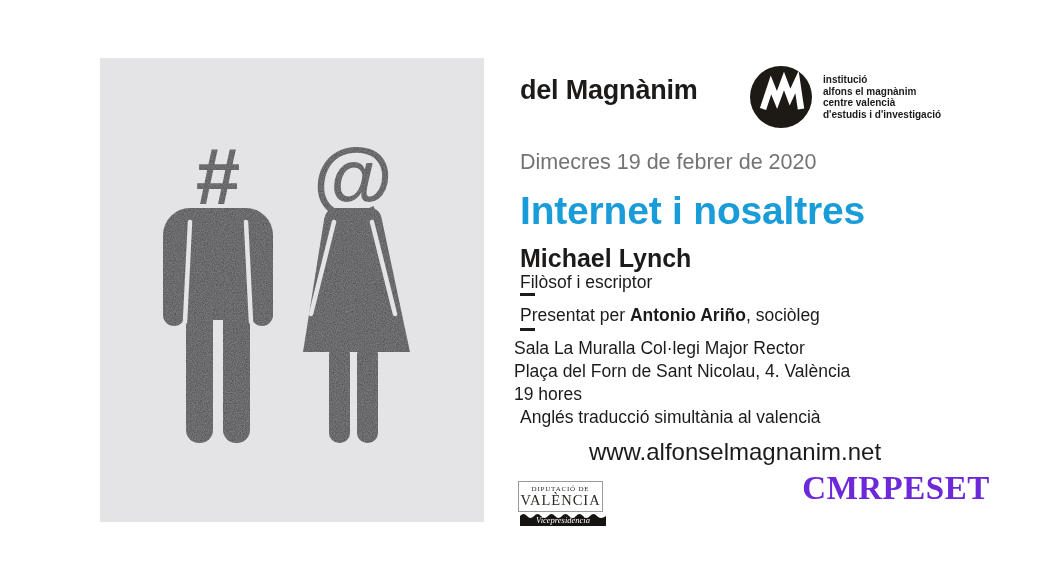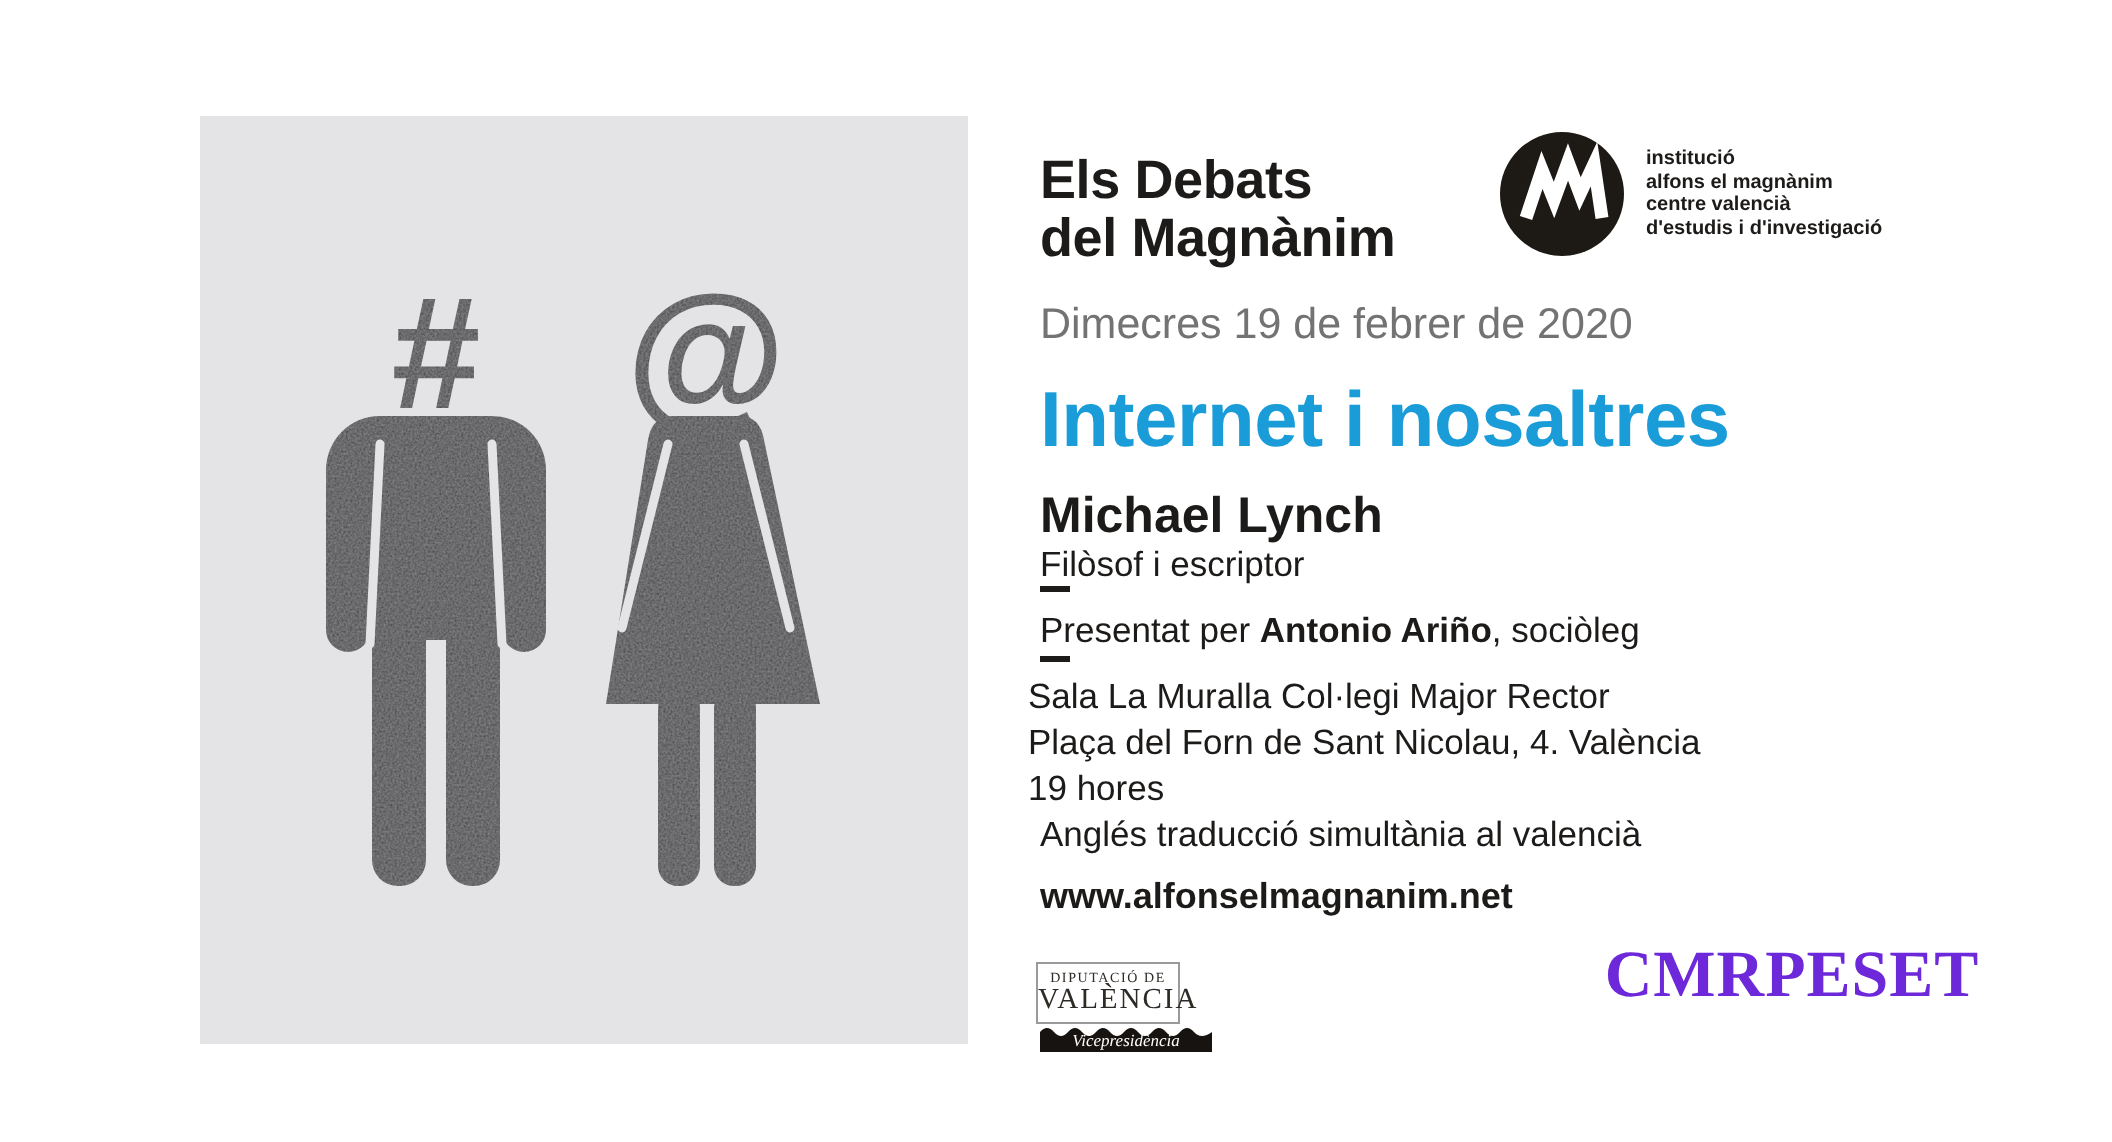--- a/index.html
+++ b/index.html
@@ -18,25 +18,25 @@
   .date{left:520px;top:150px;font-size:21.5px;color:#737373;}
   .event-title{left:520px;top:189px;font-size:39px;font-weight:bold;color:#199cd8;letter-spacing:-0.2px;}
   .speaker{left:520px;top:244px;font-size:25px;font-weight:bold;}
   .role{left:520px;top:272px;font-size:17.5px;}
   .dash{width:15px;height:2.5px;background:#1d1b19;}
   .dash1{left:520px;top:293px;}
   .dash2{left:520px;top:328px;}
   .presenter{left:520px;top:305px;font-size:17.5px;}
   .venue{left:514px;top:337px;font-size:17.5px;line-height:23px;}
   .note{left:520px;top:407px;font-size:17.5px;}
-  .website{left:520px;top:438px;width:430px;text-align:left;font-size:18px;font-weight:bold;}
+  .website{left:520px;top:438px;width:430px;text-align:center;font-size:24px;font-weight:normal;}
 
   
   .dipu{left:518px;top:481px;width:90px;}
-  .dipu-box{box-sizing:border-box;width:72px;height:31px;border:1.5px solid #9a9a9a;background:#fff;
+  .dipu-box{box-sizing:border-box;width:85px;height:31px;border:1.5px solid #9a9a9a;background:#fff;
             text-align:center;font-family:"Liberation Serif",serif;color:#2e2a26;padding-top:3px;}
   .dipu-l1{font-size:7px;letter-spacing:0.8px;}
   .dipu-l2{font-size:14.5px;letter-spacing:1px;line-height:15px;}
   .dipu-band{position:relative;left:2px;width:86px;height:14px;margin-top:-1px;}
   .dipu-band-text{position:absolute;left:0;top:4px;width:86px;text-align:center;color:#fff;
                   font-family:"Liberation Serif",serif;font-style:italic;font-size:8.5px;}
 
   
   .cmr{left:770px;top:472px;width:196px;text-align:center;
        font-family:"Liberation Serif",serif;color:#6d28d9;margin-left:28px;}
@@ -82,21 +82,20 @@
     <g stroke="#e4e4e6" stroke-width="4.5" stroke-linecap="round" fill="none">
       <line x1="90" y1="164" x2="85" y2="264"></line>
       <line x1="146" y1="164" x2="151" y2="264"></line>
       <line x1="234" y1="164" x2="211" y2="256"></line>
       <line x1="272" y1="164" x2="295" y2="256"></line>
     </g>
   </svg>
 </div>
 
 <div class="abs series-title">
-  <div>Els Debats</div>
   <div>del Magnànim</div>
 </div>
 
 <div class="abs brand-logo">
   <svg width="62" height="62" viewBox="0 0 62 62">
     <circle cx="31" cy="31" r="31" fill="#1d1914"></circle>
     <path d="M13,43 L21,19 L27,34 L34,15 L40,31 L47,16 L51,43" fill="none" stroke="#ffffff" stroke-width="6.5" stroke-linejoin="miter"></path>
   </svg>
 </div>
 <div class="abs brand-text">

